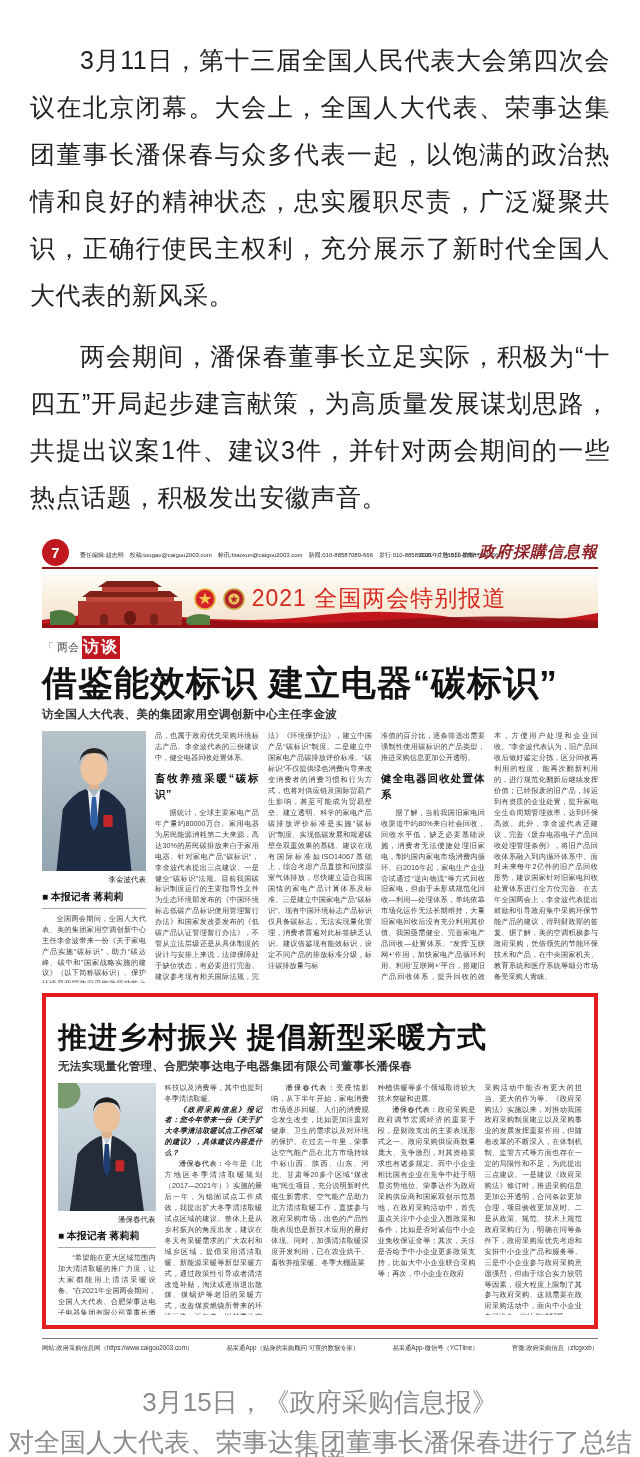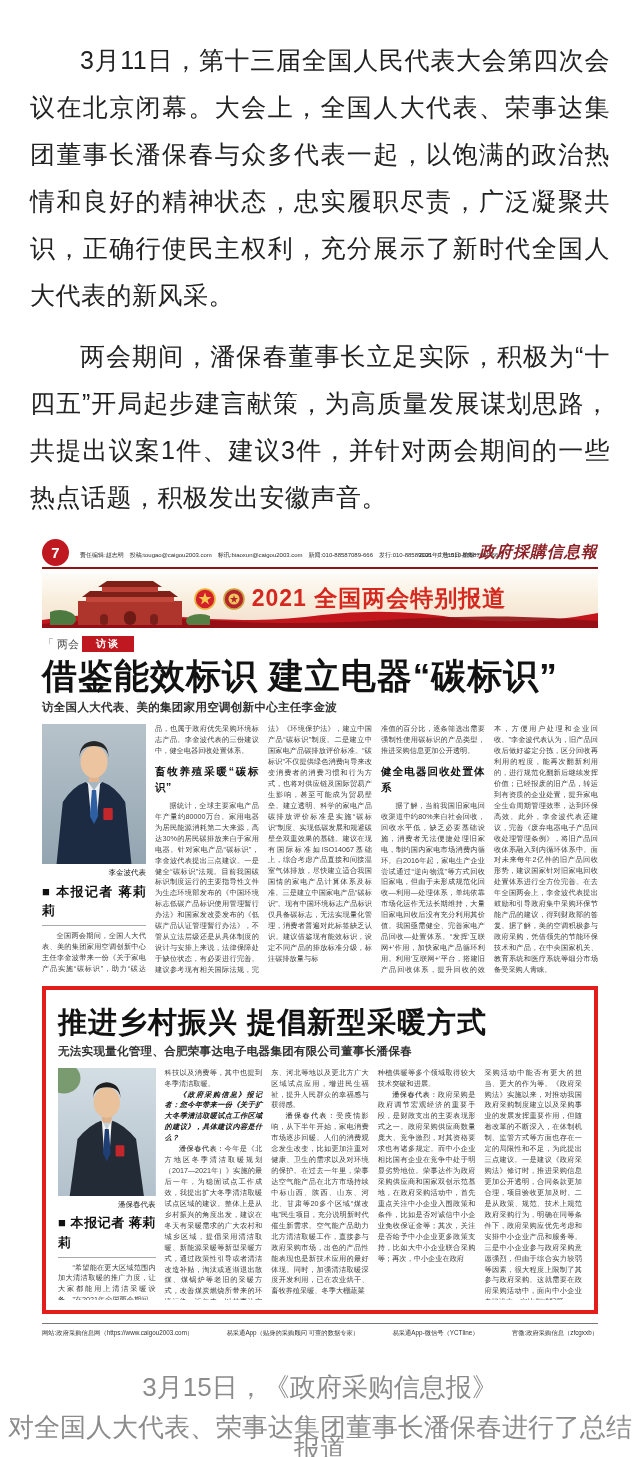--- a/index.html
+++ b/index.html
@@ -38,49 +38,49 @@
 
   .np-banner {
     position: relative; height: 54px; margin-top: 5px; overflow: hidden;
     background: linear-gradient(180deg, #fdfbf6 0%, #f8ecd9 55%, #f3ded0 100%);
   }
   .tiananmen { position: absolute; left: 8px; bottom: 3px; z-index: 2; }
   .np-banner-center {
     position: absolute; left: 60px; right: 0; top: 9px; z-index: 3;
     display: flex; align-items: center; justify-content: center; gap: 7px;
   }
-  .np-banner-title { font-size: 23px; font-weight: 700; color: #d5281f; letter-spacing: 1px; white-space: nowrap; }
+  .np-banner-title { font-size: 23px; font-weight: 400; color: #d5281f; letter-spacing: 1px; white-space: nowrap; }
   .np-waves { position: absolute; left: 0; bottom: 0; z-index: 1; }
 
   .np-tag { margin-top: 8px; font-size: 11px; color: #4a4a4a; display: flex; align-items: center; gap: 3px; }
   .np-tag-corner { color: #888; font-size: 12px; line-height: 1; }
-  .np-tag-badge { background: #c01820; color: #fff; font-size: 10px; font-weight: 700; padding: 1px 14px; letter-spacing: 2px; }
+  .np-tag-badge { background: #c01820; color: #fff; font-size: 16px; font-weight: 700; padding: 1px 1px; letter-spacing: 2px; }
 
   .np-headline1 { margin: 4px 0 0; font-size: 35px; font-weight: 900; color: #121212; letter-spacing: 1px; line-height: 1.12; white-space: nowrap; }
   .np-headline2 { margin: 0; font-size: 29px; font-weight: 900; color: #121212; letter-spacing: 1px; line-height: 1.12; white-space: nowrap; }
   .np-subhead { margin-top: 5px; font-size: 11.5px; color: #333; font-weight: 600; letter-spacing: 0.3px; }
 
   .np-body { display: flex; gap: 9px; margin-top: 9px; text-align: justify; }
   .np-body1 { height: 252px; overflow: hidden; }
   .np-body2 { height: 232px; overflow: hidden; }
   .np-col { flex: 1; min-width: 0; font-size: 7.2px; line-height: 1.52; color: #3d3d3d; }
   .np-t { margin: 0; }
   .ind { text-indent: 2em; }
   .np-colhead { margin: 7px 0 5px; font-size: 10.5px; font-weight: 800; color: #141414; letter-spacing: 0.5px; }
 
   .np-photo { width: 100%; height: 140px; overflow: hidden; background: #b9c4cc; }
   .np-photo2 { height: 128px; background: #cdd8e0; }
   .np-photo svg { display: block; width: 100%; height: 100%; }
   .np-photo-caption { text-align: right; font-size: 7.5px; color: #222; margin: 3px 0 3px; }
-  .np-byline { font-size: 13px; font-weight: 700; color: #111; border-bottom: 1px solid #aaa; padding-bottom: 4px; margin-bottom: 5px; }
+  .np-byline { font-size: 10px; font-weight: 700; color: #111; border-bottom: 1px solid #aaa; padding-bottom: 4px; margin-bottom: 5px; }
 
   .np-q { font-weight: 700; font-style: italic; color: #1b1b1b; }
   .np-b { font-weight: 400; color: #1b1b1b; }
 
-  .np-article2 { margin-top: 10px; border: 4px solid #e31c1c; padding: 16px 12px 10px; }
+  .np-article2 { margin-top: 10px; border: 4px solid #e31c1c; padding: 24px 12px 10px; }
 
   .np-footer {
     margin-top: 9px; border-top: 1px solid #777; padding-top: 5px;
     display: flex; justify-content: space-between;
     font-size: 6.3px; color: #333; white-space: nowrap;
   }
 
   
   .caption { margin-top: 38px; text-align: center; color: #8c8c8c; font-size: 26px; line-height: 22px; }
   .caption p { margin: 0 0 18px; }
@@ -224,21 +224,20 @@
           <p class="np-t ind">“希望能在更大区域范围内加大清洁取暖的推广力度，让大家都能用上清洁采暖设备。”在2021年全国两会期间，全国人大代表、合肥荣事达电子电器集团有限公司董事长潘保春接受《政府采购信息》报记者专访时表示，他今年带来一件议案和三份建议，主要涉及乡村振兴中的产业、</p>
         </div>
 
         <div class="np-col">
           <p class="np-t">科技以及消费等，其中也提到冬季清洁取暖。</p>
           <p class="np-t ind"><span class="np-q">《政府采购信息》报记者：</span><span class="np-q">您今年带来一份《关于扩大冬季清洁取暖试点工作区域的建议》，具体建议内容是什么？</span></p>
           <p class="np-t ind"><span class="np-b">潘保春代表：</span><span>今年是《北方地区冬季清洁取暖规划（2017—2021年）》实施的最后一年，为稳固试点工作成效，我提出扩大冬季清洁取暖试点区域的建议。整体上是从乡村振兴的角度出发，建议在冬天有采暖需求的广大农村和城乡区域，提倡采用清洁取暖、新能源采暖等新型采暖方式，通过政策性引导或者清洁改造补贴，淘汰或逐渐退出散煤、煤锅炉等老旧的采暖方式，改善煤炭燃烧所带来的环境污染。近年来，以荣事达空气能等为首的清洁取暖，凭借取暖的洁净化和智慧化，进一步改进了取暖条件和村居环境，在北京、山</span></p>
         </div>
 
         <div class="np-col">
-          <p class="np-t">东、河北等地以及更北方广大区域试点应用，增进民生福祉，提升人民群众的幸福感与获得感。</p>
           <p class="np-t ind"><span class="np-b">潘保春代表：</span><span>受疫情影响，从下半年开始，家电消费市场逐步回暖。人们的消费观念发生改变，比如更加注重对健康、卫生的需求以及对环境的保护。在过去一年里，荣事达空气能产品在北方市场持续中标山西、陕西、山东、河北、甘肃等20多个区域“煤改电”民生项目，充分说明新时代催生新需求。空气能产品助力北方清洁取暖工作，直接参与政府采购市场，出色的产品性能表现也是新技术应用的最好体现。同时，加强清洁取暖深度开发利用，已在农业烘干、畜牧养殖采暖、冬季大棚蔬菜</span></p>
         </div>
 
         <div class="np-col">
           <p class="np-t">种植供暖等多个领域取得较大技术突破和进展。</p>
           <p class="np-t ind"><span class="np-b">潘保春代表：</span><span>政府采购是政府调节宏观经济的重要手段，是财政支出的主要表现形式之一。政府采购供应商数量庞大、竞争激烈，对其资格要求也有诸多规定。而中小企业相比国有企业在竞争中处于明显劣势地位。荣事达作为政府采购供应商和国家双创示范基地，在政府采购活动中，首先重点关注中小企业入围政策和条件，比如是否对诚信中小企业免收保证金等；其次，关注是否给予中小企业更多政策支持，比如大中小企业联合采购等；再次，中小企业在政府</span></p>
         </div>
 
         <div class="np-col">
           <p class="np-t">采购活动中能否有更大的担当、更大的作为等。《政府采购法》实施以来，对推动我国政府采购制度建立以及采购事业的发展发挥重要作用，但随着改革的不断深入，在体制机制、监管方式等方面也存在一定的局限性和不足，为此提出三点建议。一是建议《政府采购法》修订时，推进采购信息更加公开透明，合同条款更加合理，项目验收更加及时。二是从政策、规范、技术上规范政府采购行为，明确在同等条件下，政府采购应优先考虑和安排中小企业产品和服务等。三是中小企业参与政府采购意愿强烈，但由于综合实力较弱等因素，很大程度上限制了其参与政府采购。这就需要在政府采购活动中，面向中小企业专门设立一定比例或配额。</p>

